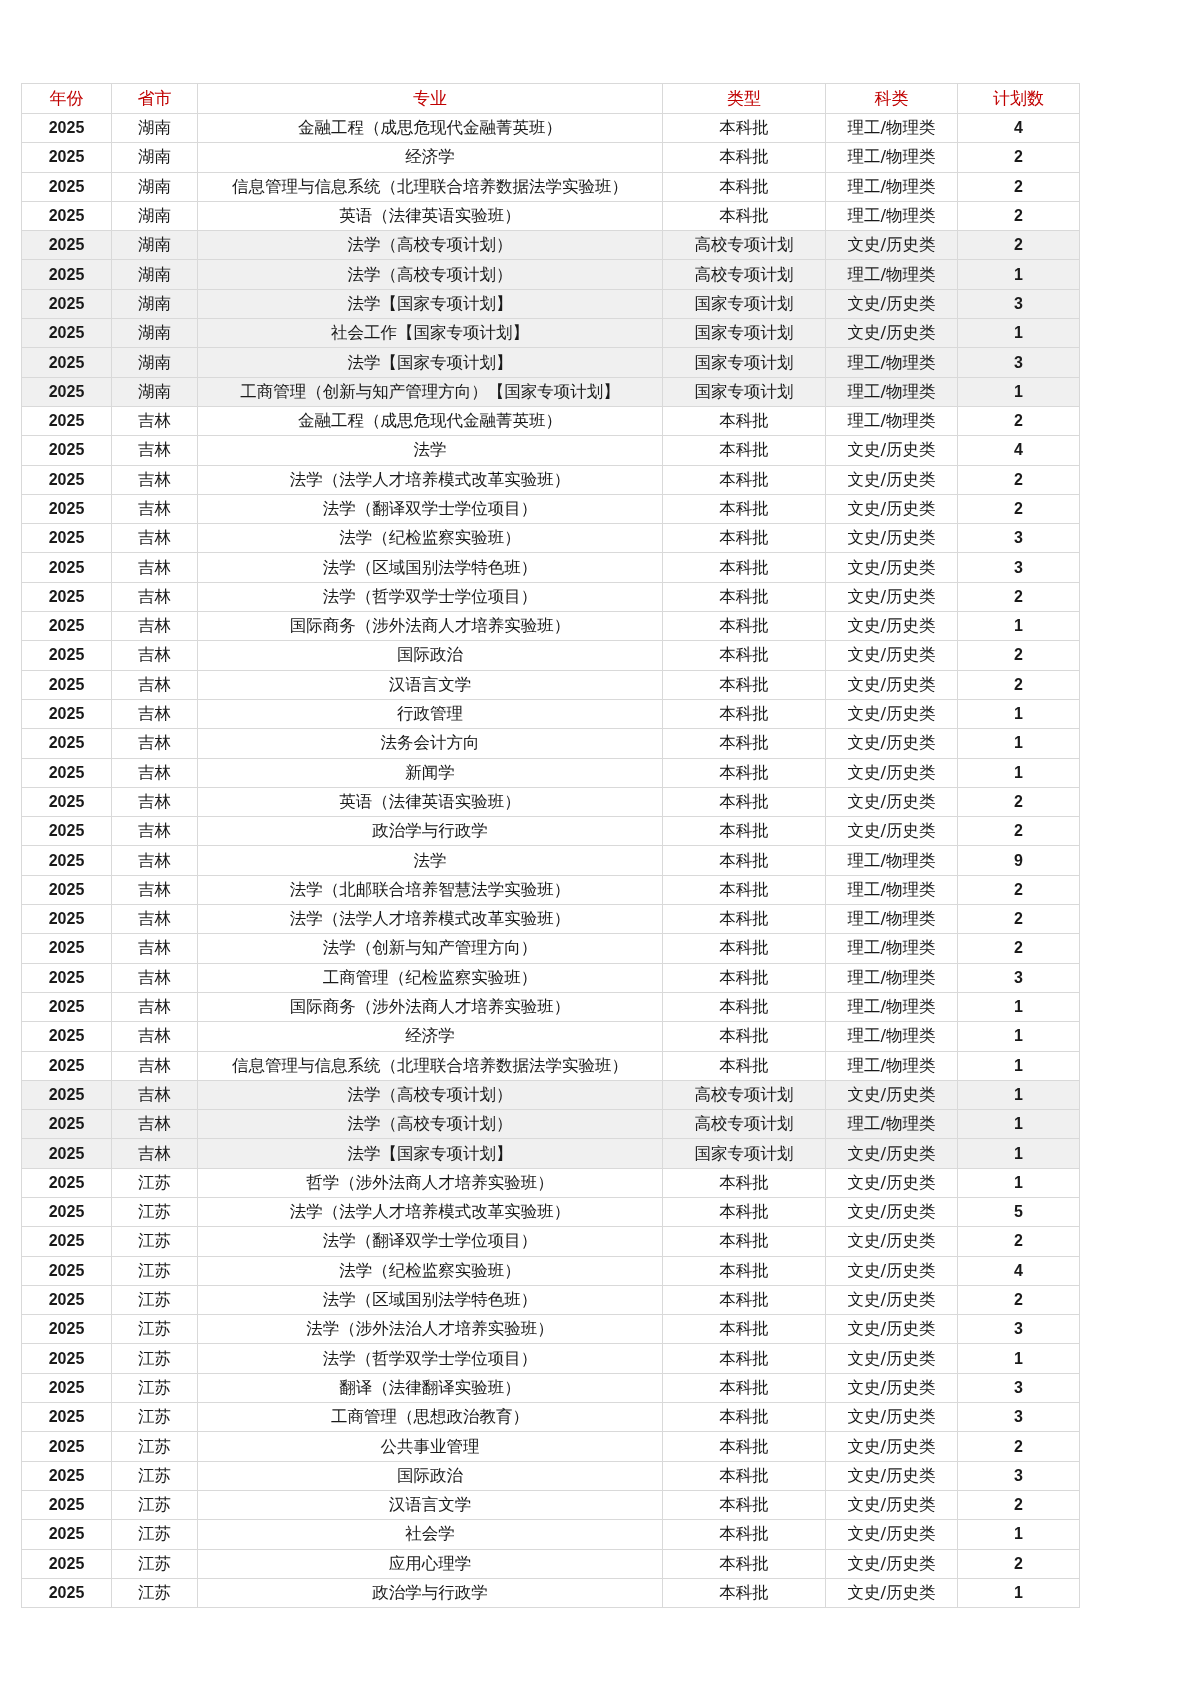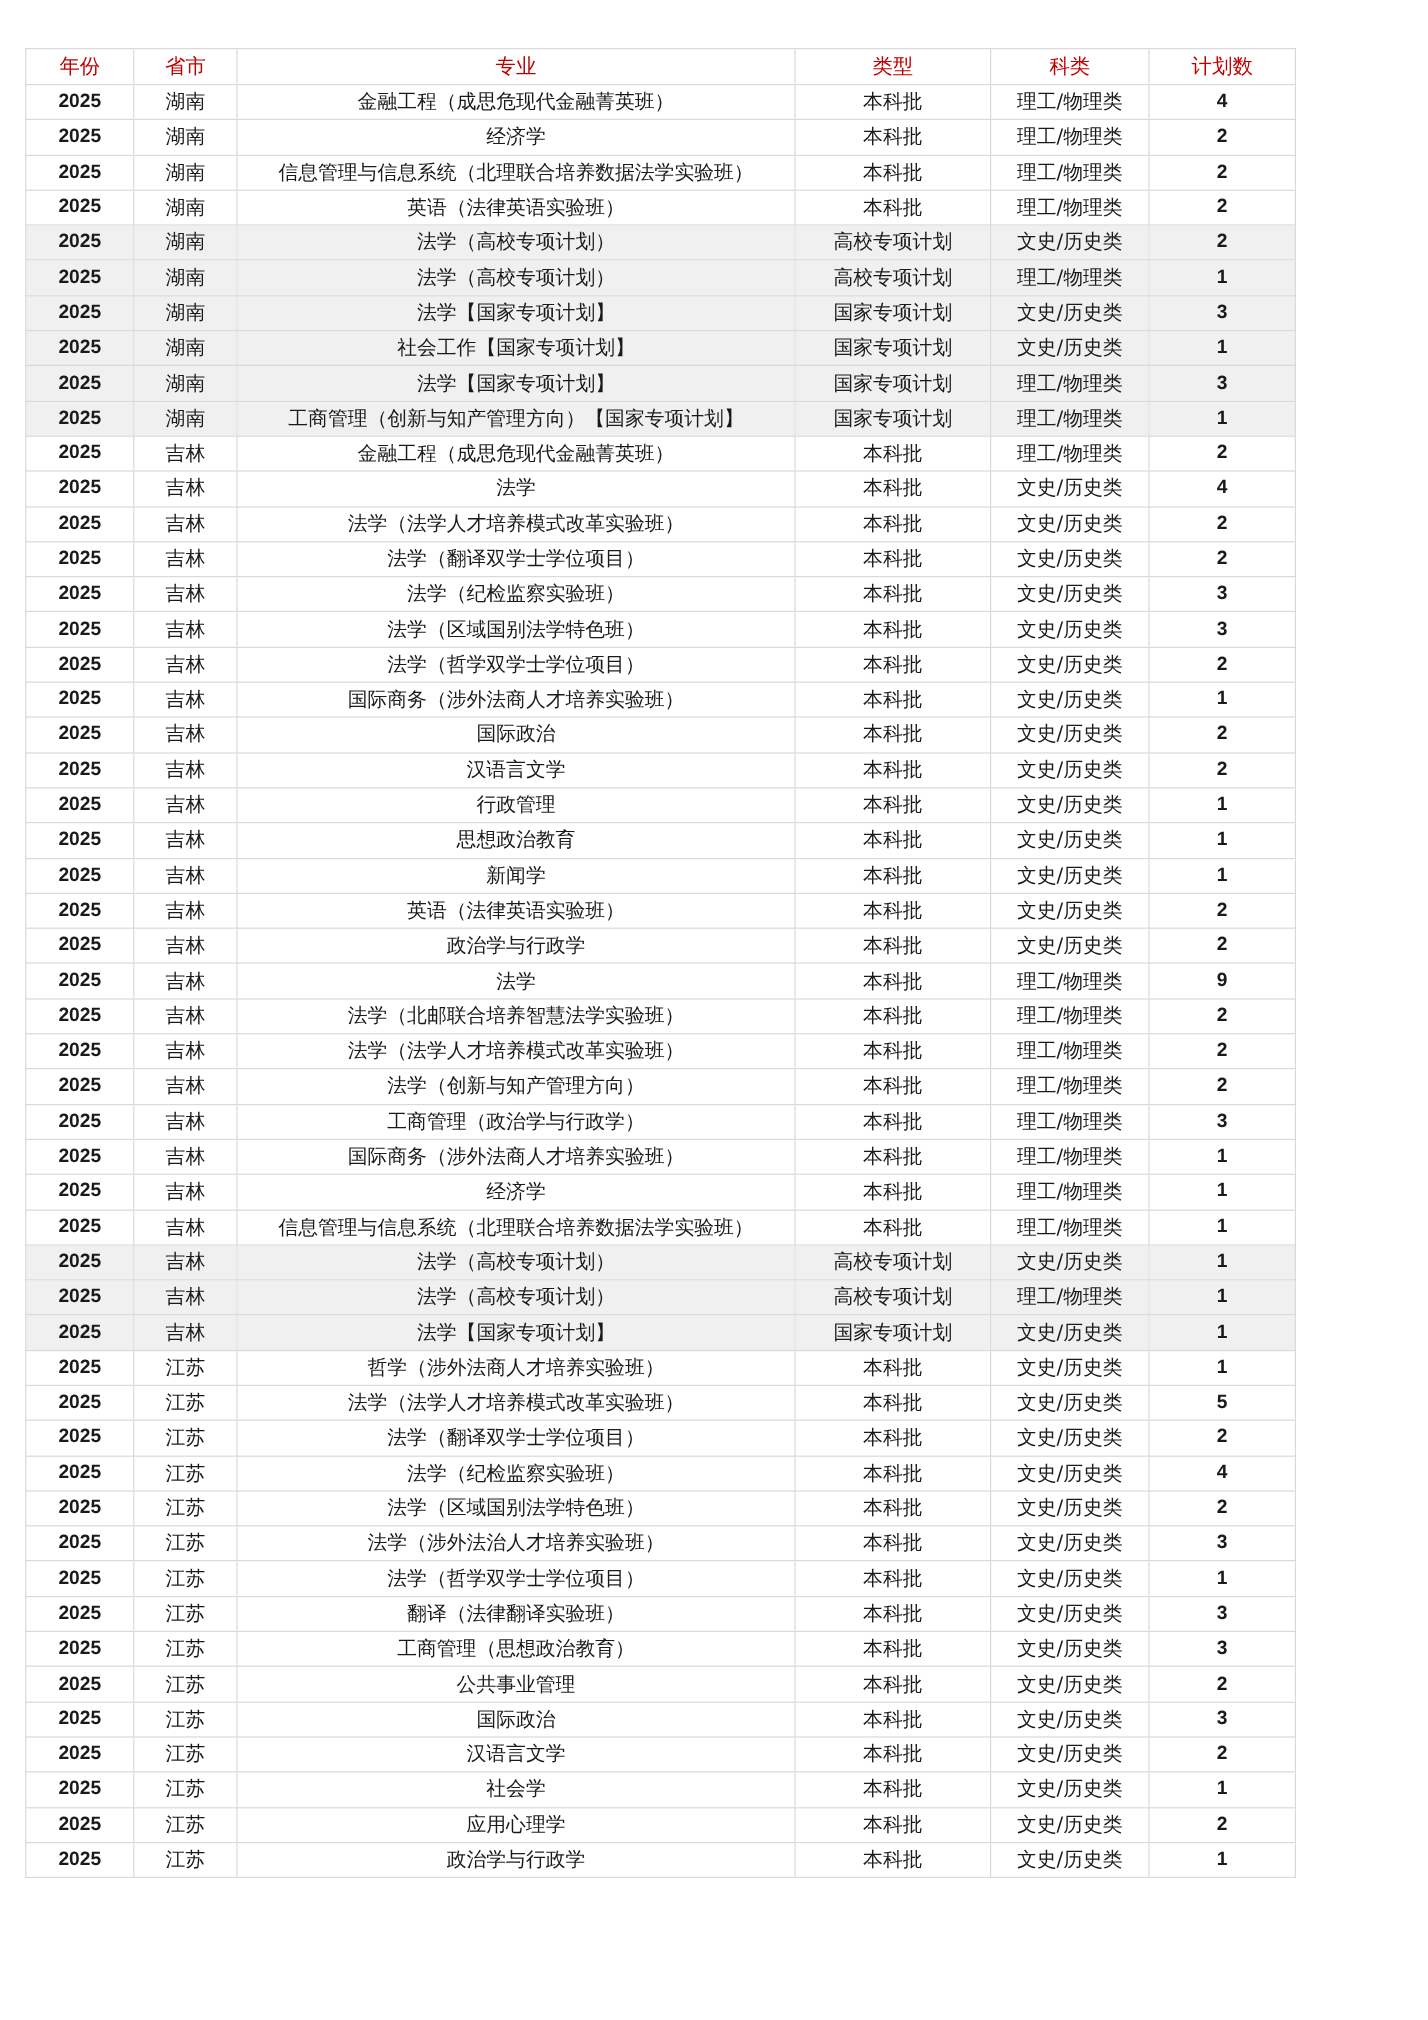--- a/index.html
+++ b/index.html
@@ -1,19 +1,19 @@
 <!DOCTYPE html>
 <html><head>
 <meta charset="utf-8">
 <style>
   html, body { margin: 0; padding: 0; background: #ffffff; }
   body { width: 1190px; height: 1683px; position: relative; overflow: hidden;
          font-family: "DejaVu Sans", "Liberation Sans", sans-serif; }
   .wrap { position: absolute; left: 21px; top: 40px; width: 1058px; }
-  table { border-collapse: collapse; width: 1058px; table-layout: fixed; }
+  table { border-collapse: collapse; width: 1058px; table-layout: fixed; margin-top: 43px; }
   th, td { border: 1px solid #d9d9d9; text-align: center; padding: 0;
            height: 28.3px; font-size: 16.5px; color: #1a1a1a; white-space: nowrap; overflow: hidden; }
   th { height: 29px; font-weight: normal; color: #c00000; font-size: 17px; }
   td.year, td.count { font-family: "Liberation Sans", sans-serif; font-weight: bold; font-size: 16px; }
   tr.special td { background: #f0f0f0; }
   col.c-year { width: 90px; }
   col.c-prov { width: 86px; }
   col.c-major { width: 465px; }
   col.c-type { width: 163px; }
   col.c-cat { width: 132px; }
@@ -207,21 +207,21 @@
           <td class="year">2025</td>
           <td>吉林</td>
           <td>行政管理</td>
           <td>本科批</td>
           <td>文史/历史类</td>
           <td class="count">1</td>
         </tr>
         <tr>
           <td class="year">2025</td>
           <td>吉林</td>
-          <td>思想政治教育</td>
+          <td>法务会计方向</td>
           <td>本科批</td>
           <td>文史/历史类</td>
           <td class="count">1</td>
         </tr>
         <tr>
           <td class="year">2025</td>
           <td>吉林</td>
           <td>新闻学</td>
           <td>本科批</td>
           <td>文史/历史类</td>
@@ -271,21 +271,21 @@
           <td class="year">2025</td>
           <td>吉林</td>
           <td>法学（创新与知产管理方向）</td>
           <td>本科批</td>
           <td>理工/物理类</td>
           <td class="count">2</td>
         </tr>
         <tr>
           <td class="year">2025</td>
           <td>吉林</td>
-          <td>工商管理（政治学与行政学）</td>
+          <td>工商管理（纪检监察实验班）</td>
           <td>本科批</td>
           <td>理工/物理类</td>
           <td class="count">3</td>
         </tr>
         <tr>
           <td class="year">2025</td>
           <td>吉林</td>
           <td>国际商务（涉外法商人才培养实验班）</td>
           <td>本科批</td>
           <td>理工/物理类</td>

